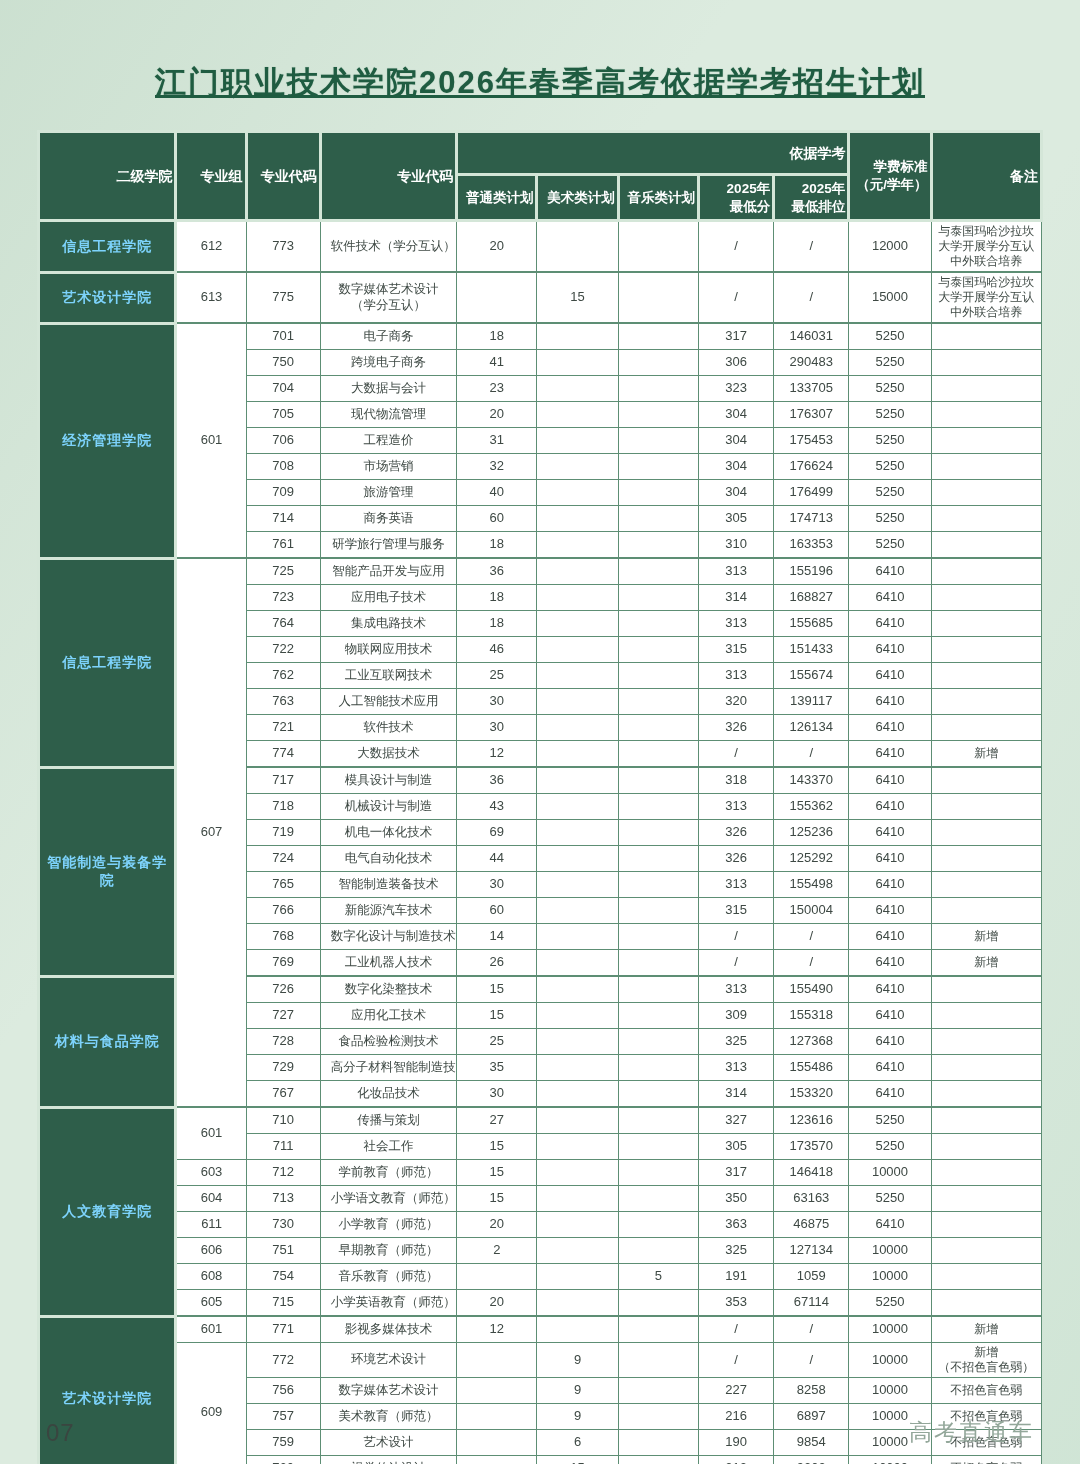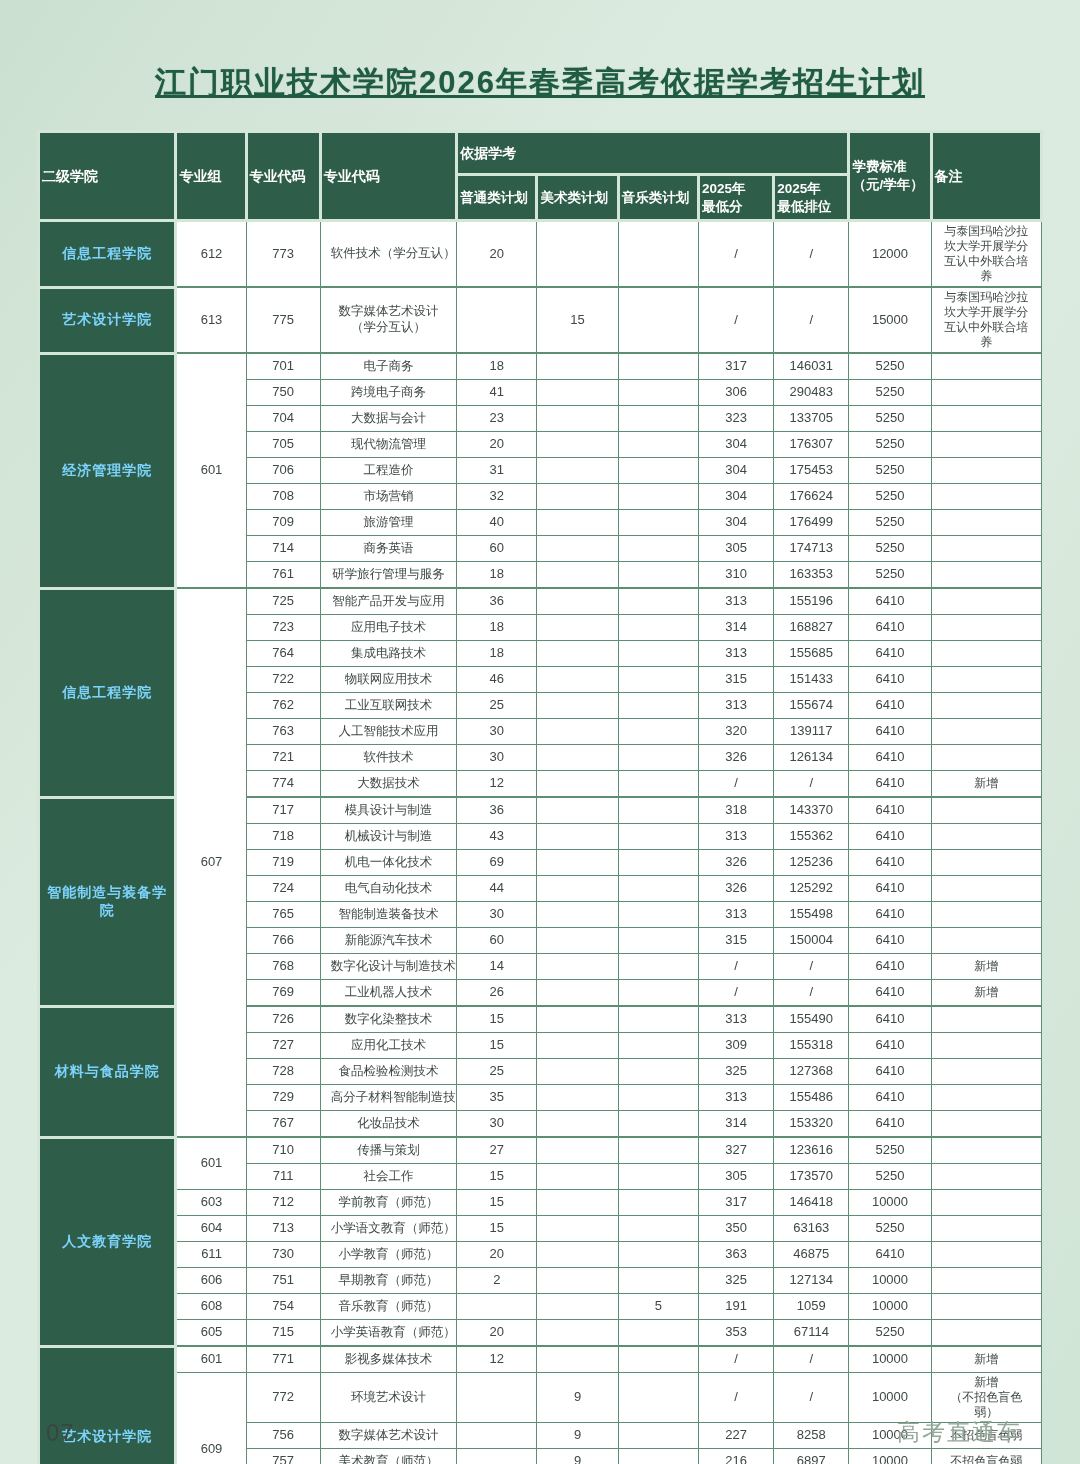--- a/index.html
+++ b/index.html
@@ -30,21 +30,21 @@
     table-layout:fixed;
     background:transparent;
   }
   table.plan th{
     background:var(--header-green,#2e5e4a);
     color:#ffffff;
     font-weight:bold;
     font-size:14px;
     border:3px solid var(--gap-light,#d4e6d8);
     padding:3px 2px;
-    text-align:left;
+    text-align:right;
     vertical-align:middle;
     line-height:1.3;
   }
   table.plan th.pre{white-space:pre-line;font-size:13.5px;}
   table.plan td{
     background:#ffffff;
     border:1px solid var(--border-green,#5d8e74);
     font-size:13px;
     color:var(--cell-text,#3e4944);
     text-align:center;
@@ -63,28 +63,28 @@
   }
   table.plan td.major-cell{
     font-size:12.5px;
     white-space:nowrap;
     overflow:hidden;
     padding:2px 10px;
   }
   table.plan td.remark-cell{
     font-size:12px;
     white-space:pre-line;
-    padding:2px 11px;
+    padding:2px 4px;
   }
   table.plan tr.section-start td{
     border-top:2px solid var(--border-green,#5d8e74);
   }
   .footer{
     position:absolute;
-    left:0;right:12px;
+    left:0;right:0;
     bottom:16px;
     display:flex;
     justify-content:space-between;
     align-items:center;
     padding:0 46px;
   }
   .page-number{
     font-size:24px;
     color:#3a4540;
     letter-spacing:1px;

